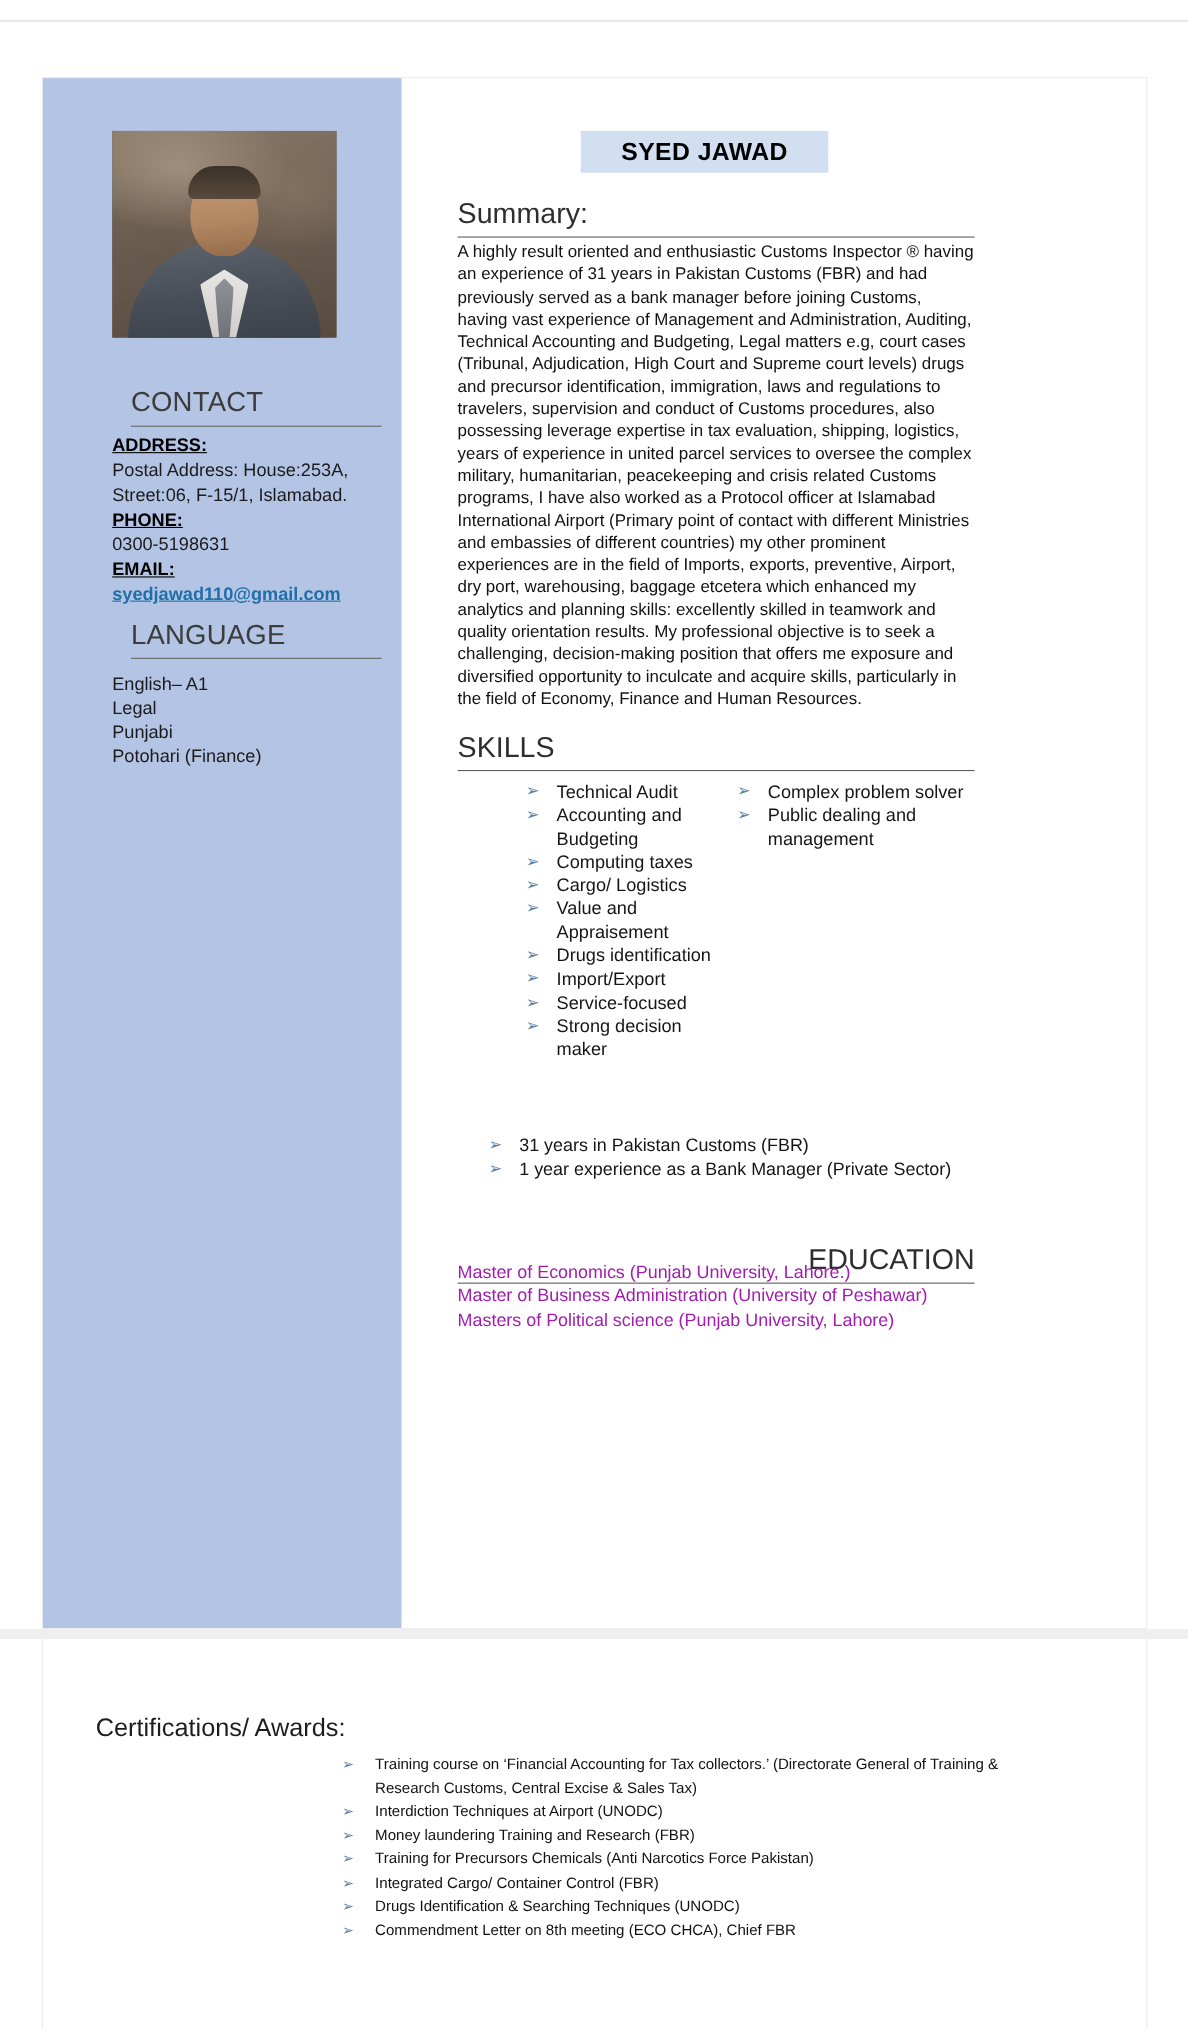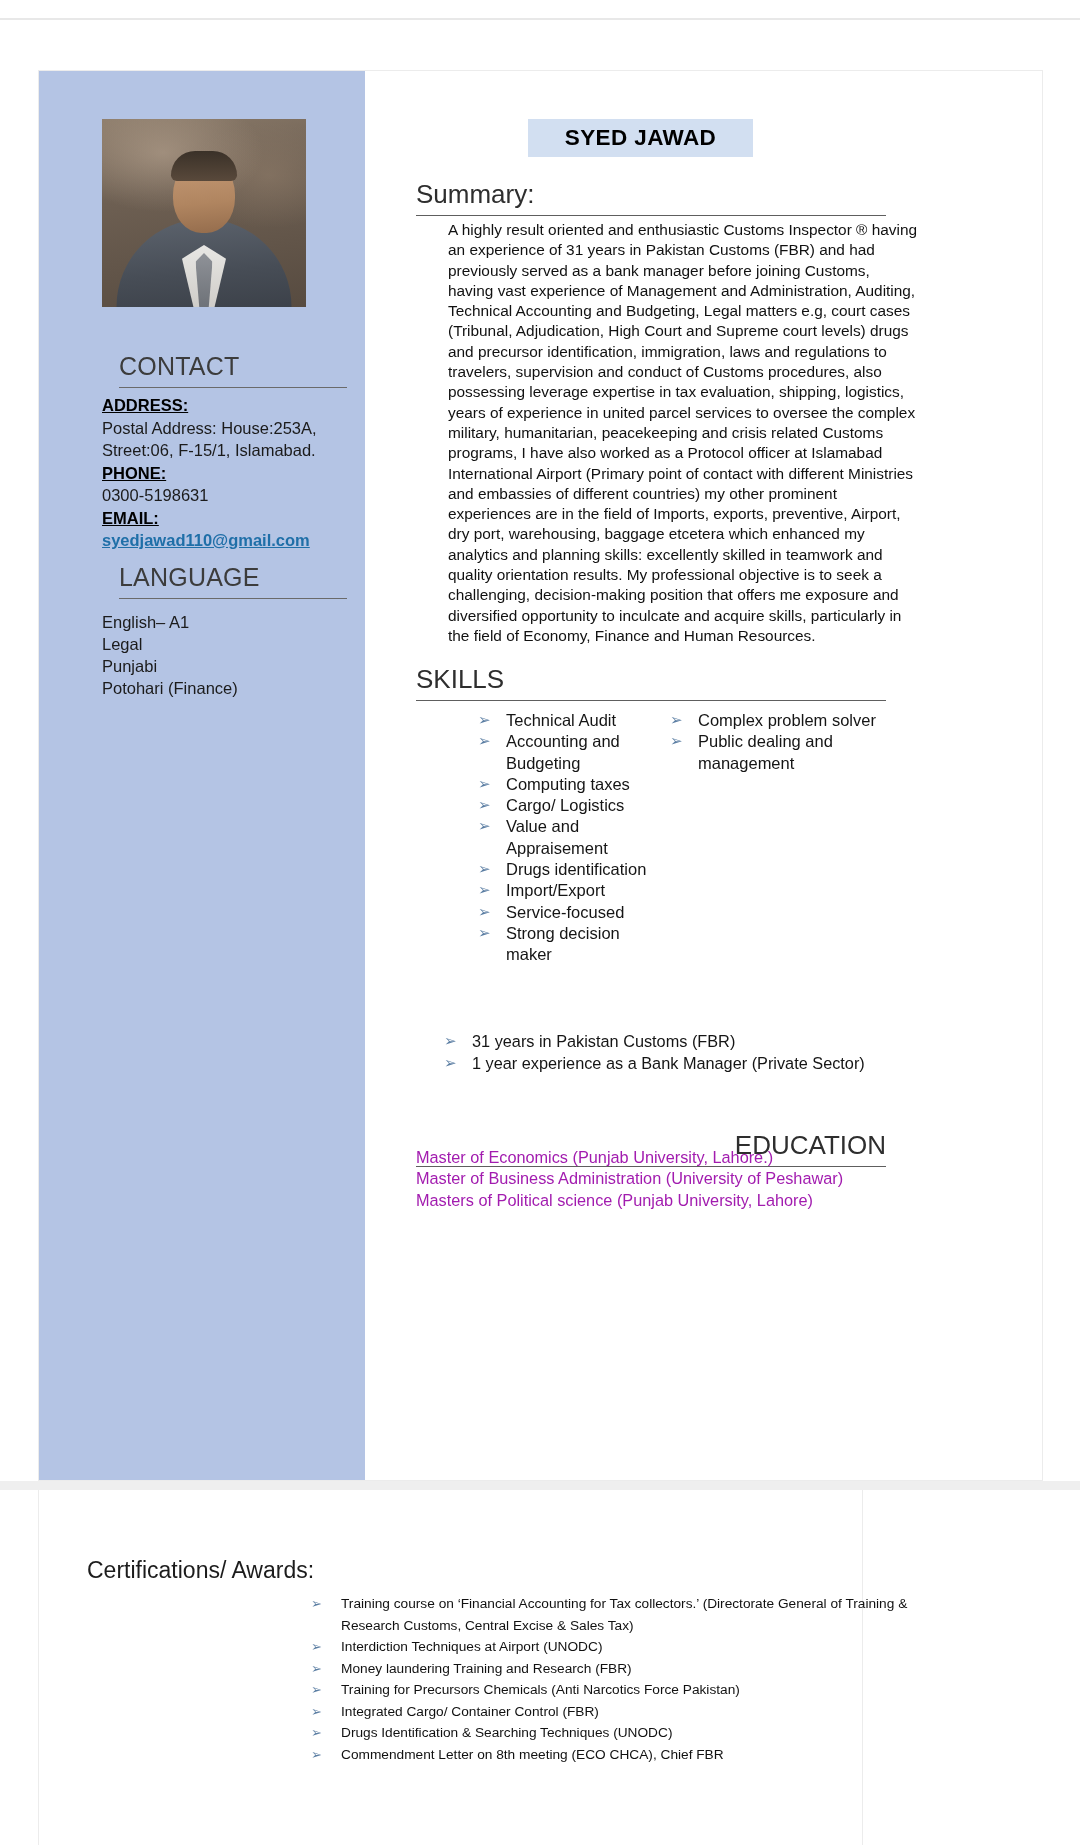--- a/index.html
+++ b/index.html
@@ -179,21 +179,20 @@
   #education-heading  { top: 1059px; text-align: right; }
 
   .summary-text {
     position: absolute;
     left: 51px; top: 149px;
     width: 470px;
     font-size: 15.4px;
     line-height: 20.3px;
     color: #111;
     text-align: left;
-    margin-left: 32px;
   }
 
   
   .bullets { list-style: none; }
   .bullets li {
     position: relative;
     padding-left: 28px;
     font-size: 16.5px;
     line-height: 21.3px;
     color: #151515;
@@ -238,21 +237,21 @@
   
   .page-gap {
     position: absolute;
     left: 0; top: 1481px;
     width: 1080px; height: 9px;
     background: #efefef;
   }
   .sheet2 {
     position: absolute;
     left: 38px; top: 1490px;
-    width: 825px; height: 355px;
+    width: 1005px; height: 355px;
     background: #ffffff;
     border-left: 1px solid #ececec;
     border-right: 1px solid #ececec;
   }
   .cert-heading {
     position: absolute;
     left: 48px; top: 67px;
     font-size: 23px;
     color: #1c1c1c;
   }

